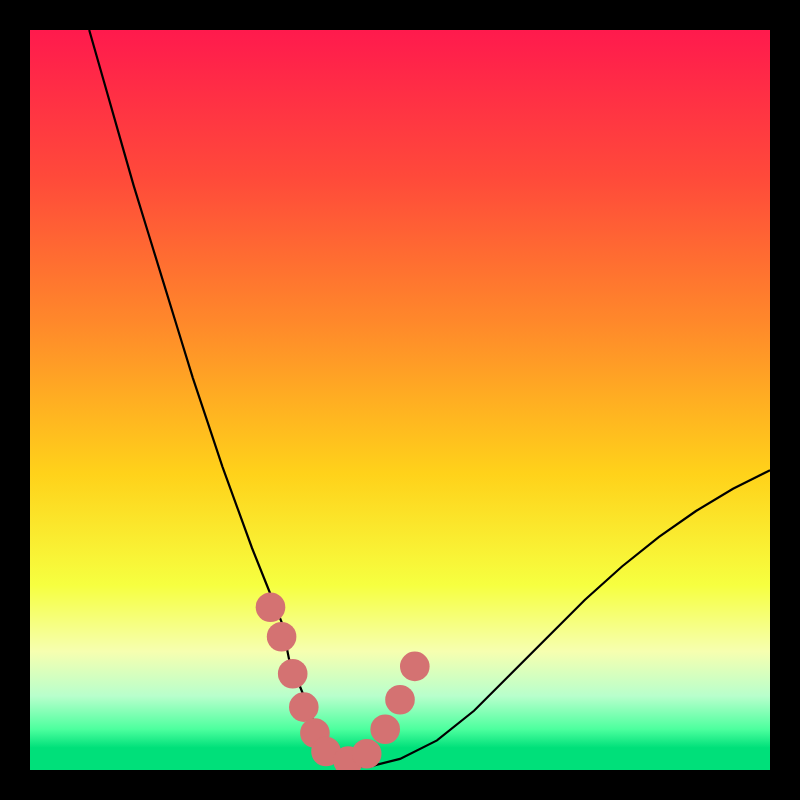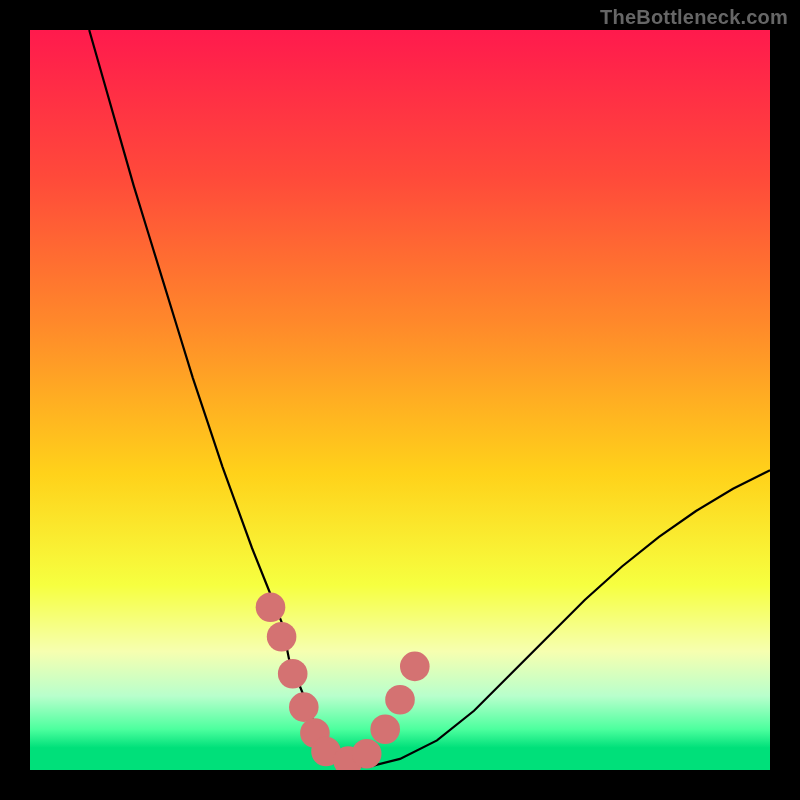--- a/index.html
+++ b/index.html
@@ -66,14 +66,13 @@
           <circle cx="284.90" cy="703.00" r="14.80" fill="#d47272"></circle>
           <circle cx="296.00" cy="721.50" r="14.80" fill="#d47272"></circle>
           <circle cx="318.20" cy="731.12" r="14.80" fill="#d47272"></circle>
           <circle cx="336.70" cy="723.72" r="14.80" fill="#d47272"></circle>
           <circle cx="355.20" cy="699.30" r="14.80" fill="#d47272"></circle>
           <circle cx="370.00" cy="669.70" r="14.80" fill="#d47272"></circle>
           <circle cx="384.80" cy="636.40" r="14.80" fill="#d47272"></circle>
         </g>
     </svg>
   </div>
-  <div class="watermark">TheBottleneck.com</div>
 </div>
 
 </body></html>

